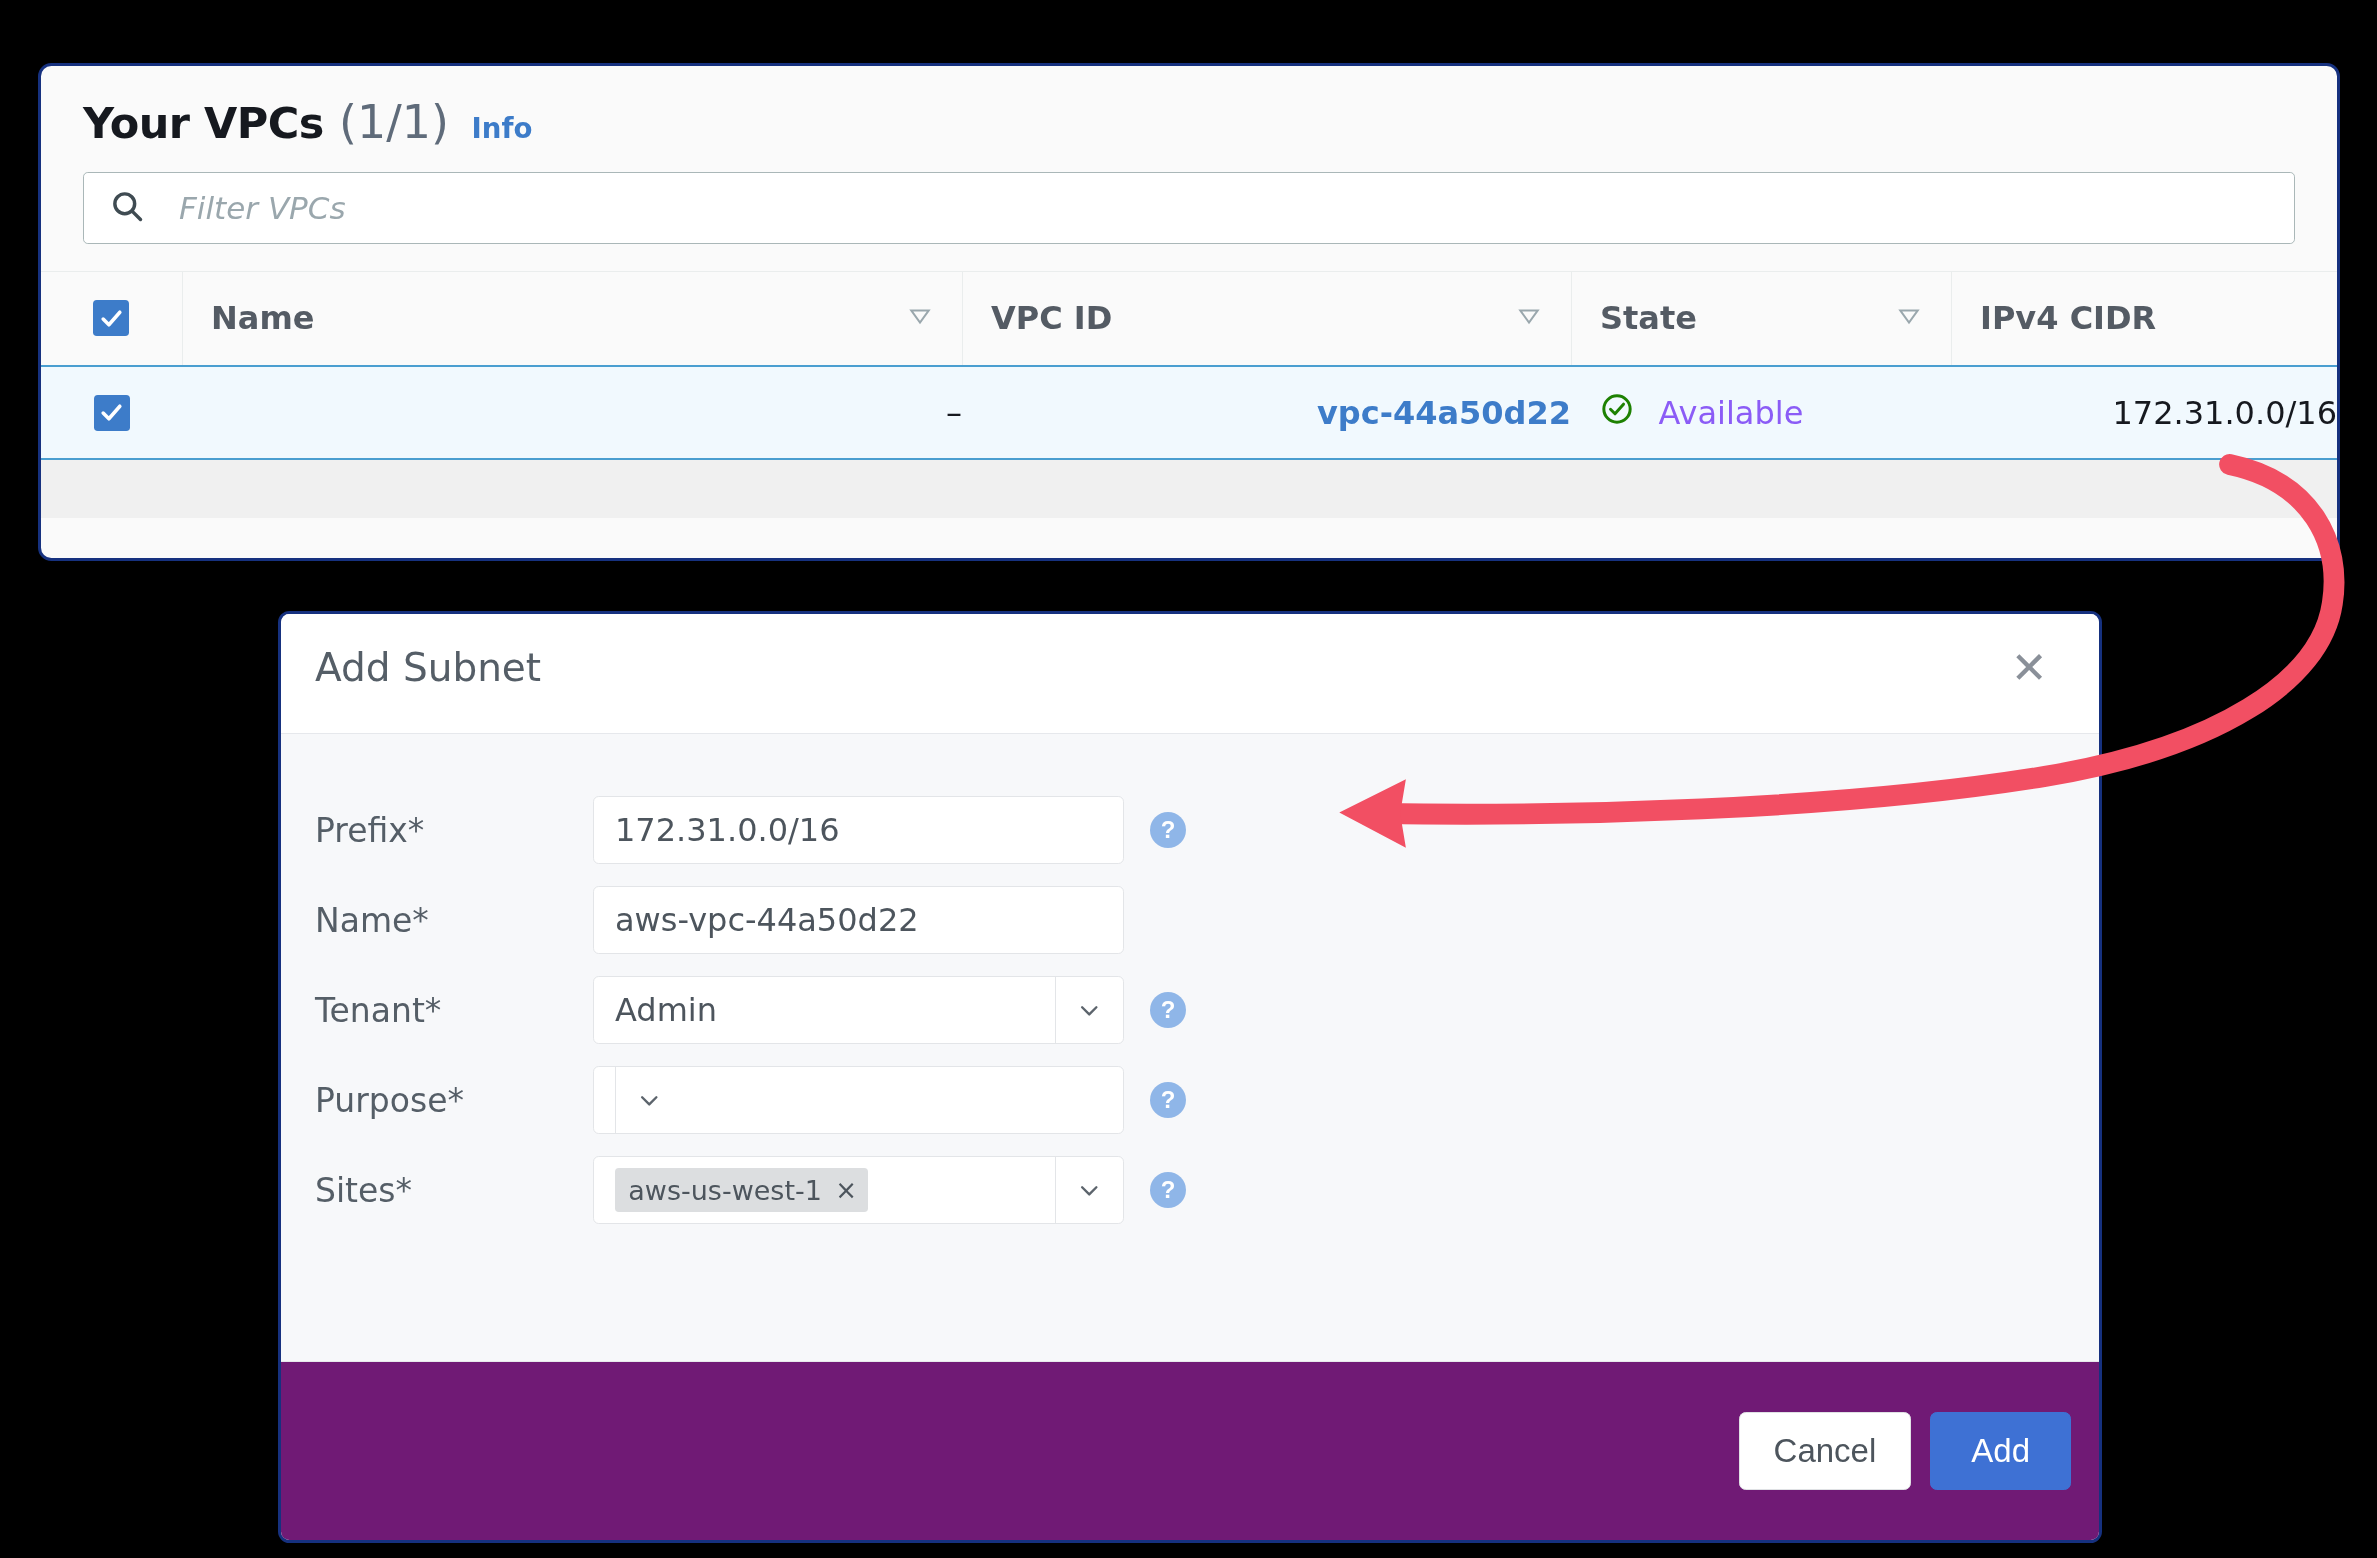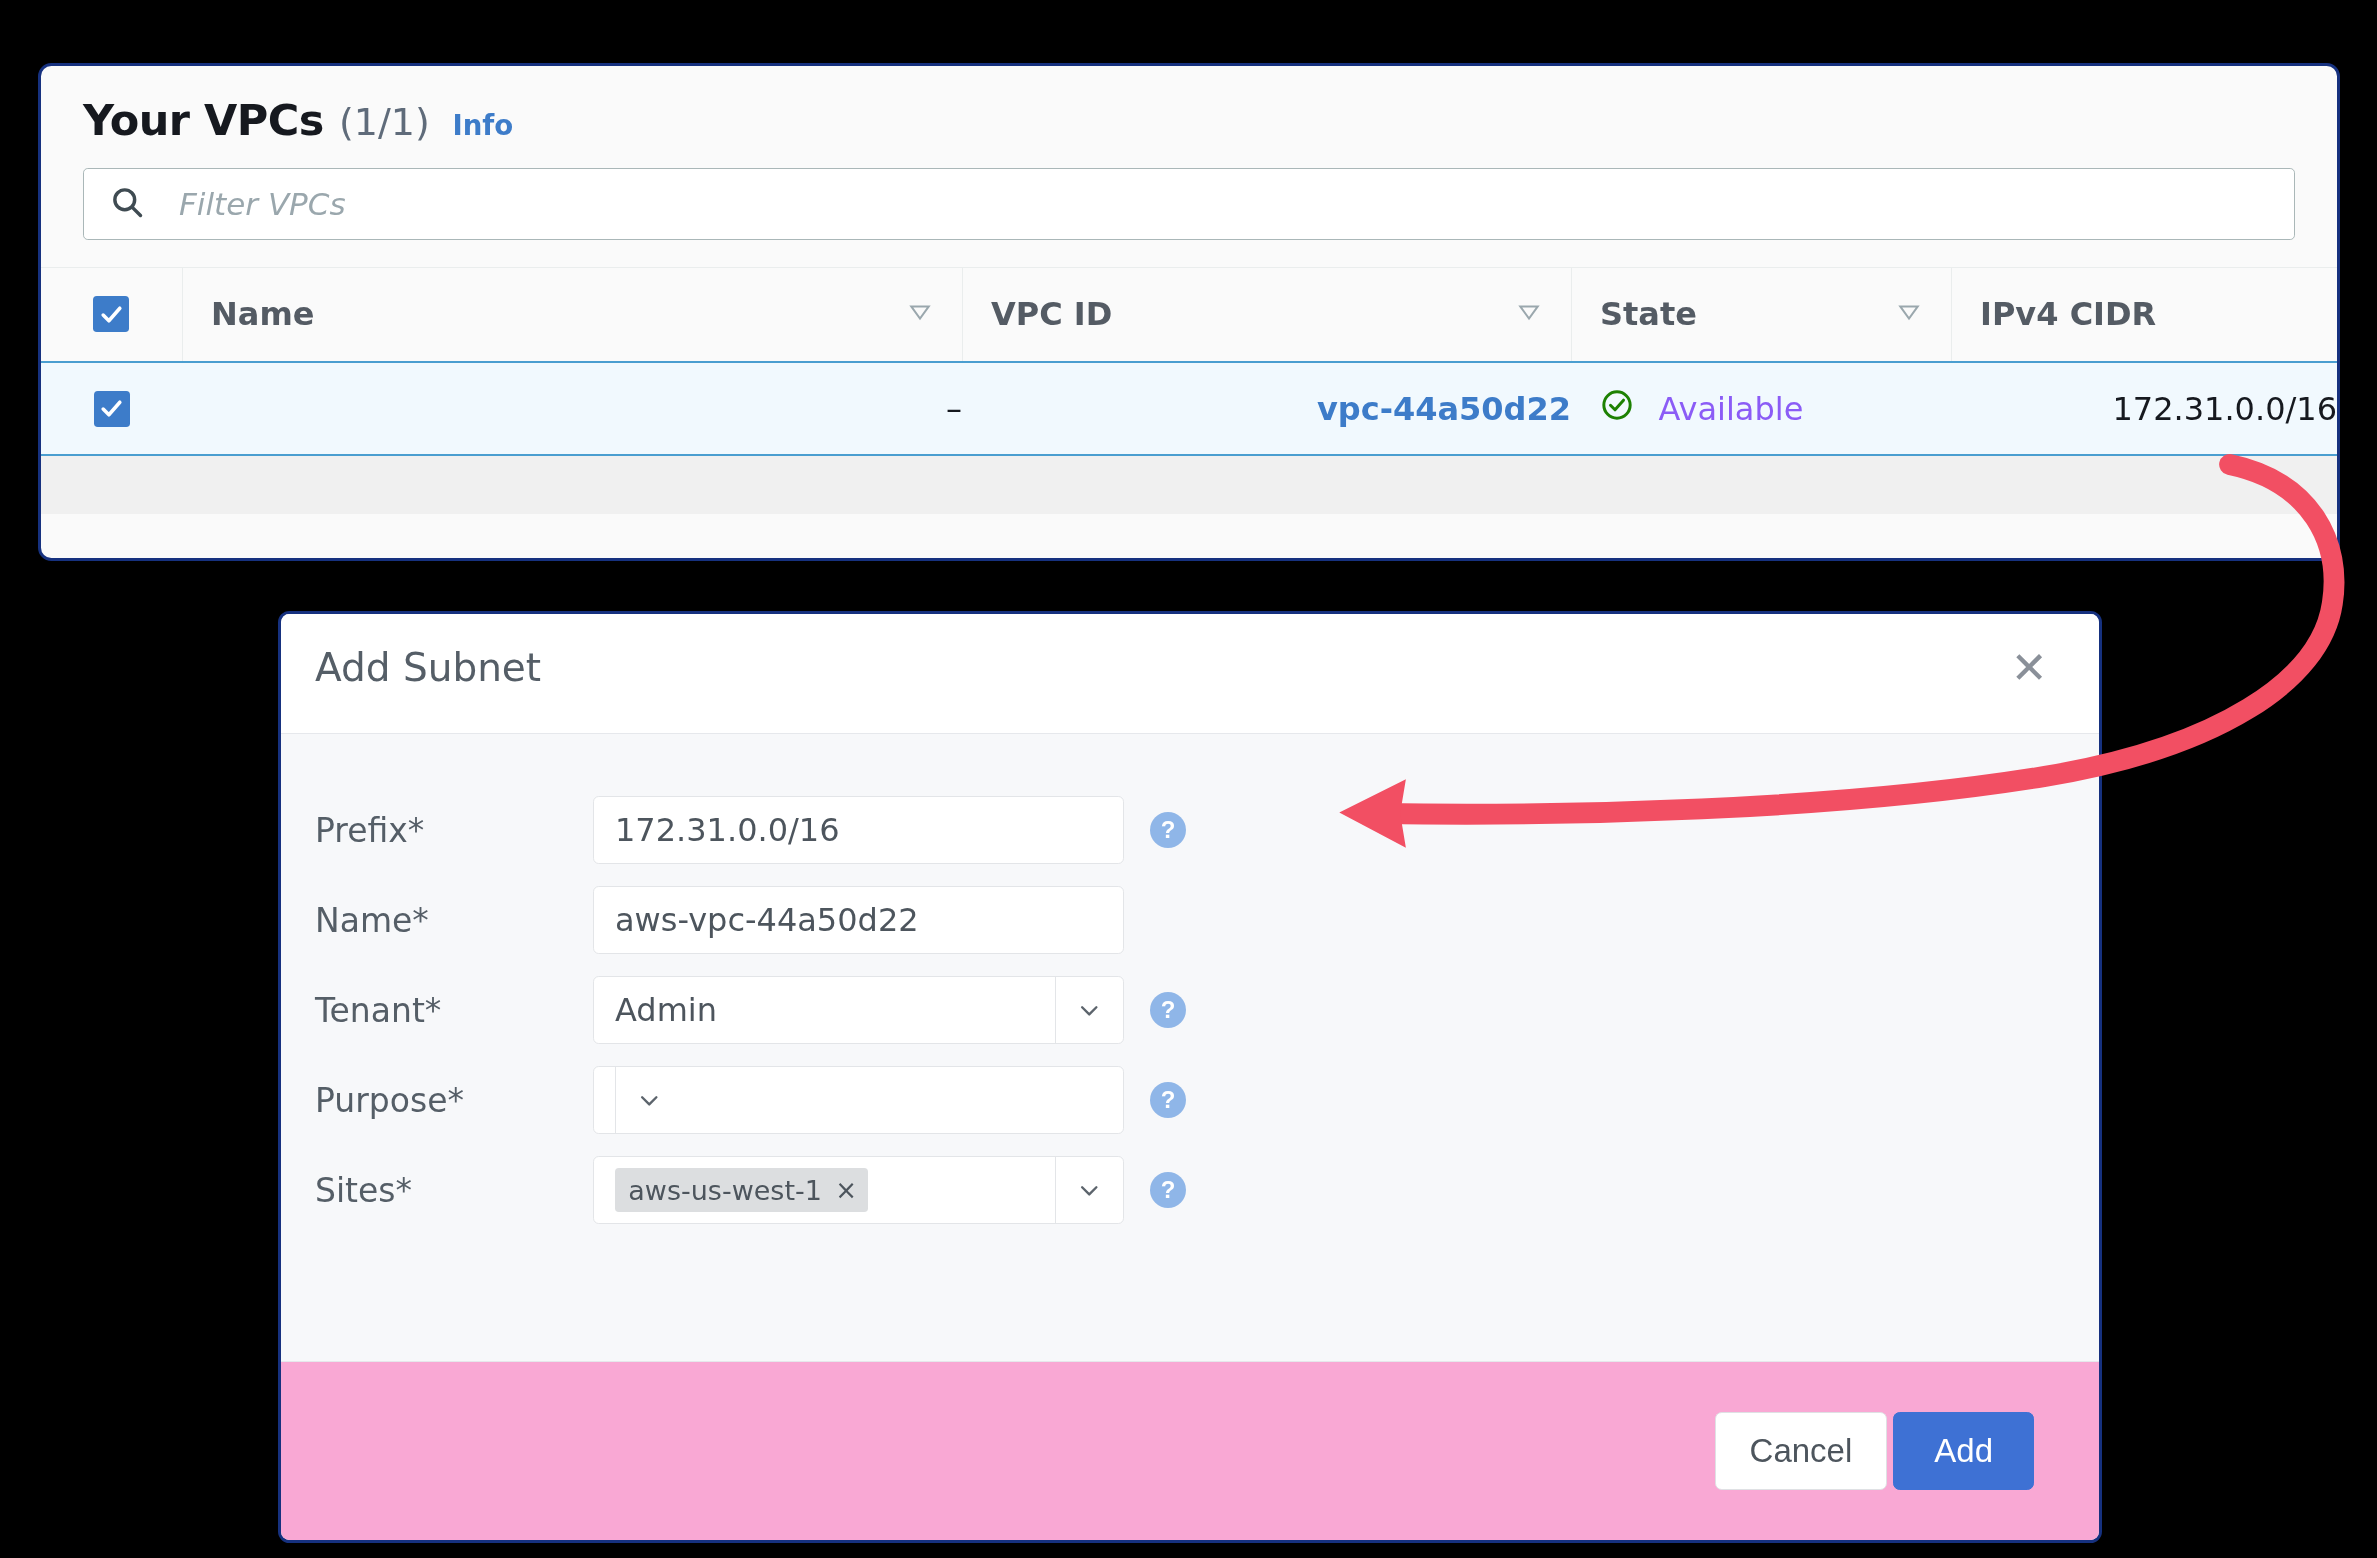--- a/index.html
+++ b/index.html
@@ -25,21 +25,21 @@
   }
   .vpc-head {
     padding: 28.5px 42px 0 42px;
     display: flex; align-items: baseline; gap: 15px;
   }
   .vpc-title {
     font-size: 43px; font-weight: 700; color: #16191f;
     letter-spacing: -0.5px;
   }
   .vpc-count {
-    font-size: 38px; font-weight: 400; color: #5f6b7a;
+    font-size: 46px; font-weight: 400; color: #5f6b7a;
   }
   .vpc-info {
     font-size: 27.6px; font-weight: 700; color: #3d7cc9;
     cursor: pointer; margin-left: 7.6px;
   }
   .filter-wrap { padding: 23px 42px 27px 42px; }
   .filter-box {
     display: flex; align-items: center; gap: 34px;
     height: 72px;
     background: #ffffff;
@@ -181,25 +181,25 @@
     background: #8fb6e8;
     color: #ffffff;
     font-size: 24px; font-weight: 700;
     display: flex; align-items: center; justify-content: center;
     cursor: pointer;
     font-family: "Liberation Sans", sans-serif;
   }
   .modal-footer {
     flex: 0 0 auto;
     height: 179px;
-    background: #f9a8d4;
+    background: #701a75;
     border-top: 1.9px solid #e6e8ec;
     display: flex; align-items: center; justify-content: flex-end;
-    gap: 6px;
-    padding-right: 65px;
+    gap: 19px;
+    padding-right: 28px;
   }
   .btn {
     font-family: "Liberation Sans", sans-serif;
     font-size: 33px;
     border-radius: 6.7px;
     height: 78px;
     display: inline-flex; align-items: center; justify-content: center;
     cursor: pointer;
   }
   .btn-cancel {

